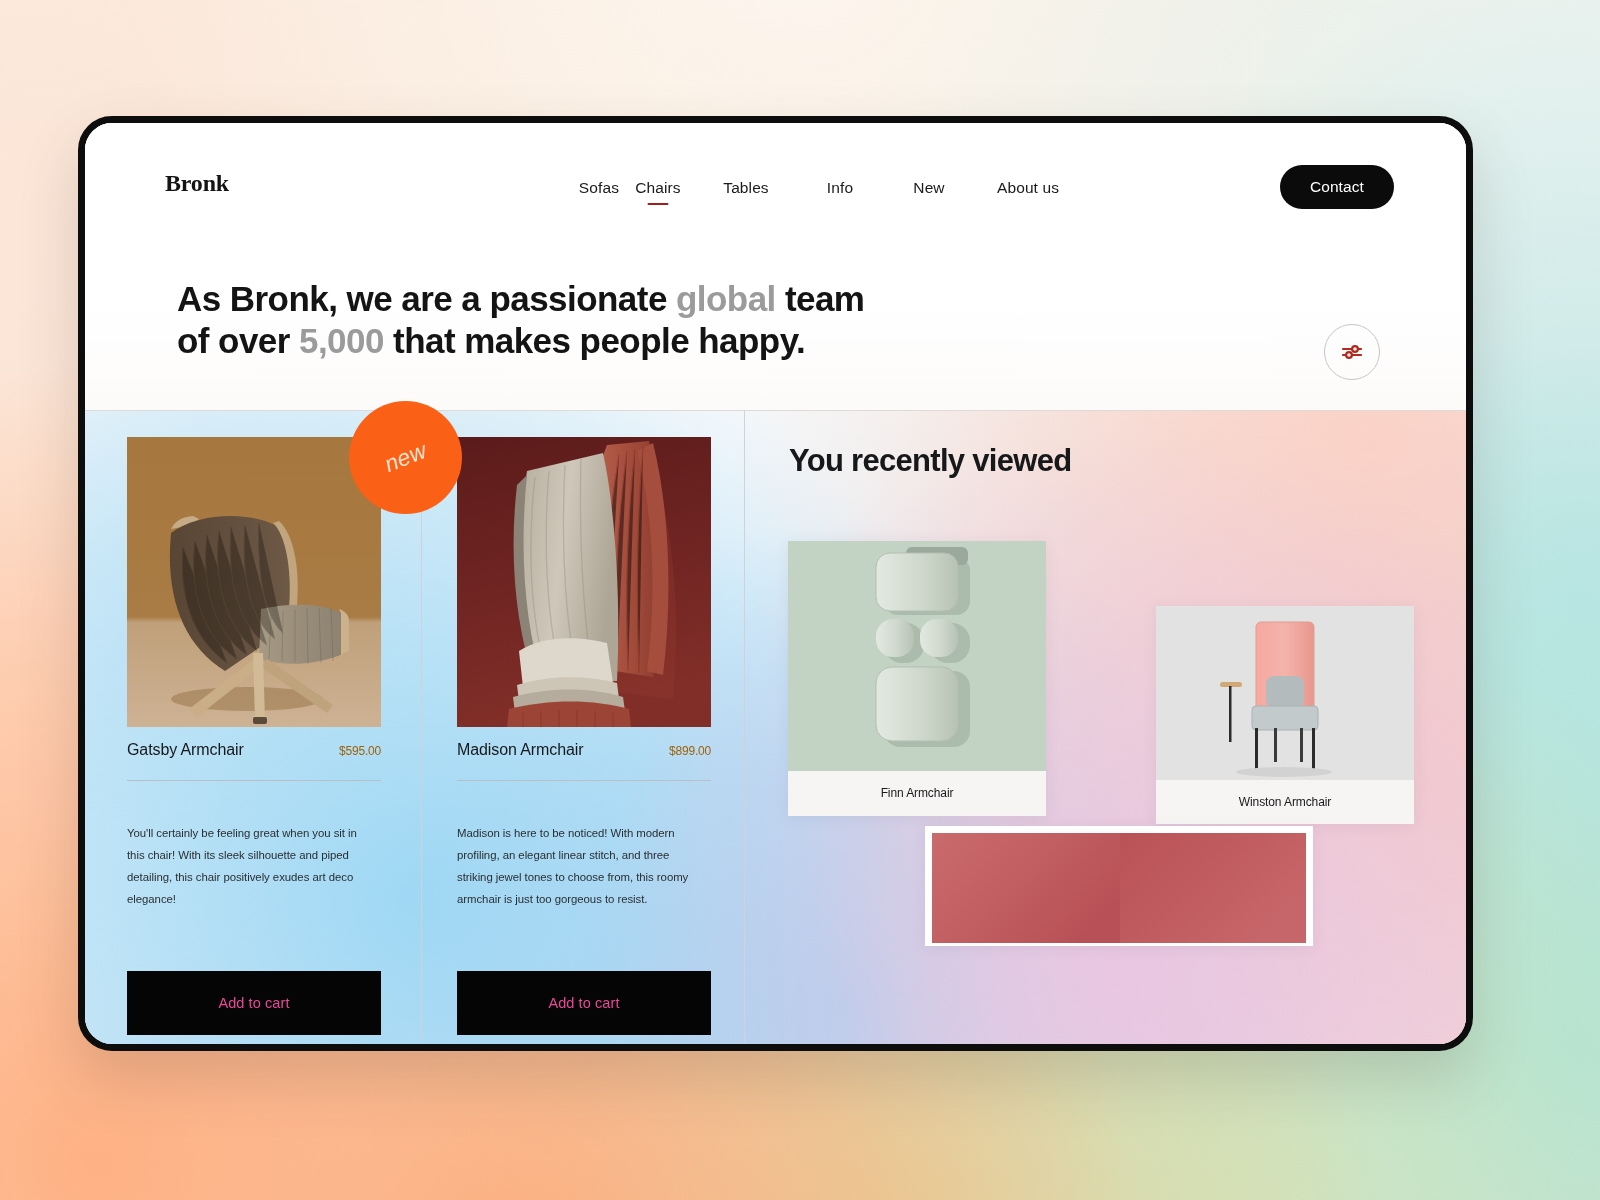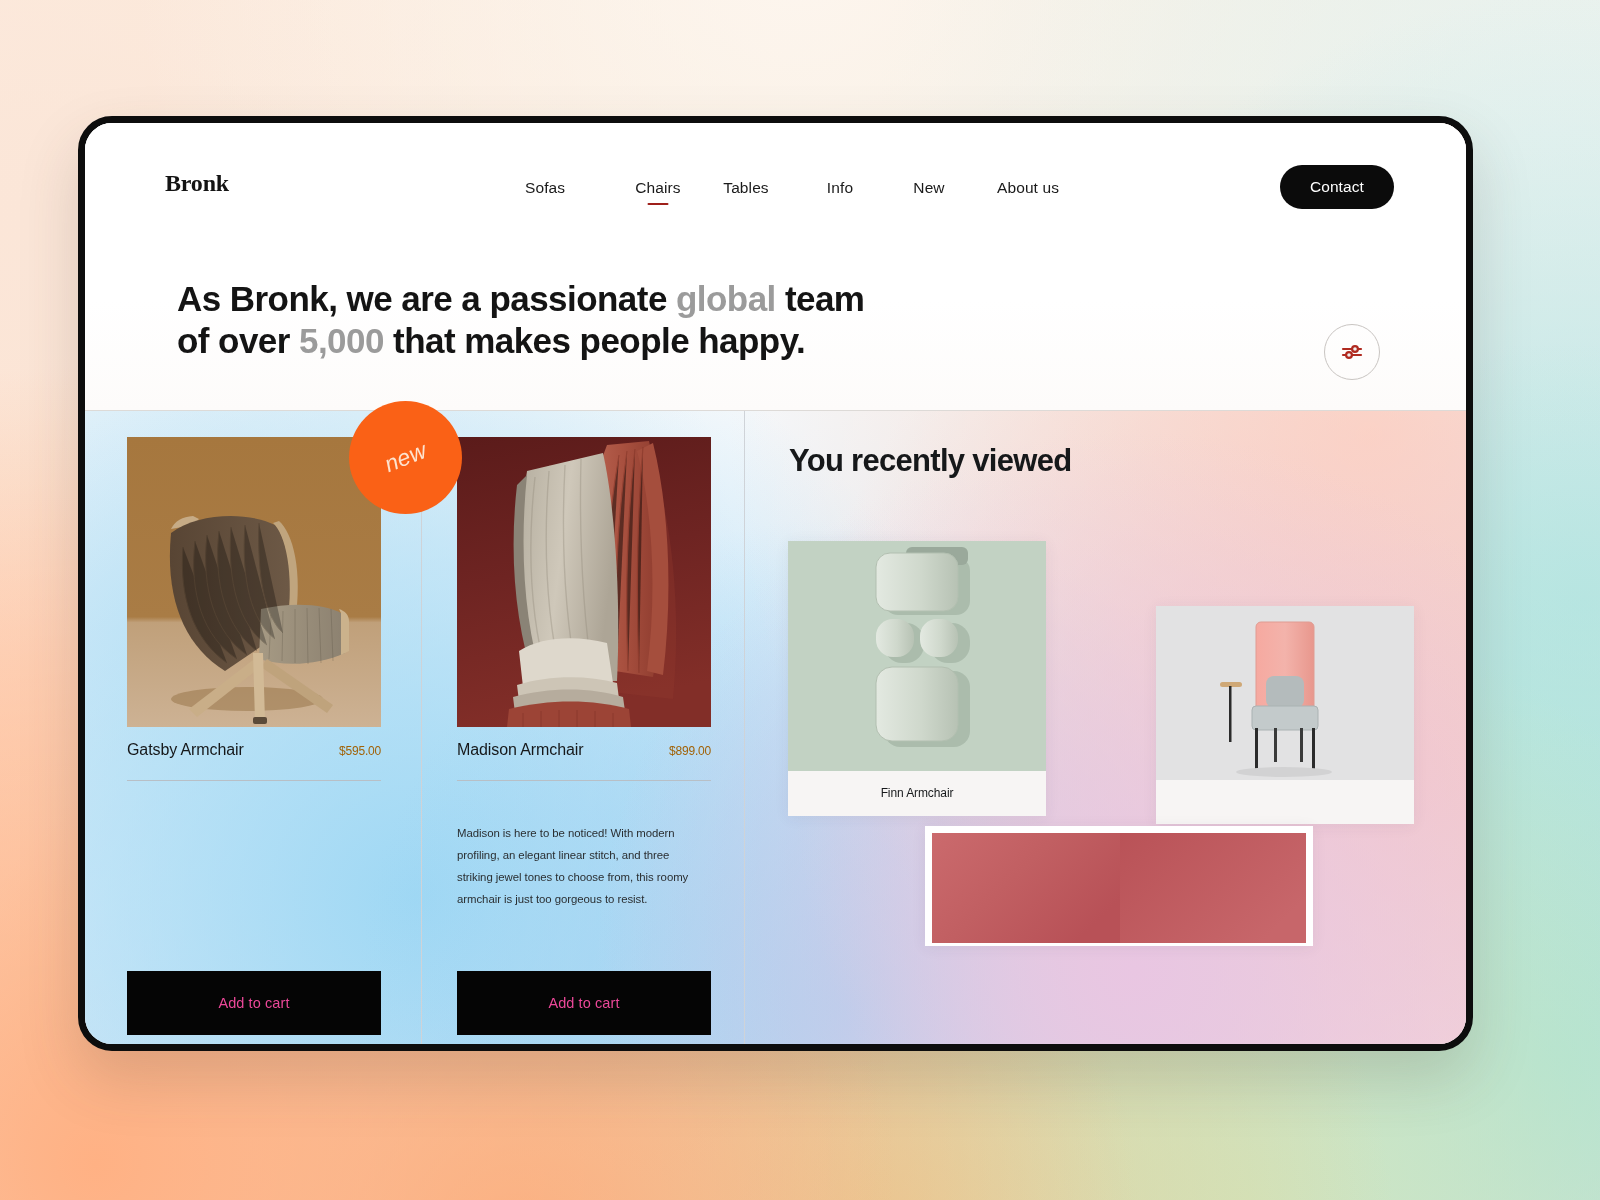--- a/index.html
+++ b/index.html
@@ -163,21 +163,21 @@
 <div id="device">
   <div id="screen">
     <div id="screen-bg"></div>
 
     <div id="header">
 
       <div id="nav-bar">
         <div id="logo">Bronk</div>
 
         <div id="nav-links">
-          <div class="nav-link" style="width:94px;text-align:left">Sofas</div>
+          <div class="nav-link" style="width:94px;text-align:right">Sofas</div>
           <div class="nav-link active" style="width:78px;text-align:center">Chairs</div>
           <div class="nav-link" style="width:98px;text-align:center">Tables</div>
           <div class="nav-link" style="width:90px;text-align:center">Info</div>
           <div class="nav-link" style="width:88px;text-align:center">New</div>
           <div class="nav-link" style="width:110px;text-align:center">About us</div>
         </div>
 
         <button id="contact-btn">Contact</button>
       </div>
 
@@ -253,20 +253,21 @@
 
         <div id="new-badge">
           <span>new</span>
         </div>
 
         <div class="prow">
           <span class="pname">Gatsby Armchair</span>
           <span class="pprice">$595.00</span>
         </div>
         <div class="pdiv"></div>
+        <div class="pdesc">You'll certainly be feeling great when you sit in this chair!  With its sleek silhouette and piped detailing, this chair positively exudes art deco elegance!</div>
         <button class="addcart">Add to cart</button>
       </div>
 
       <div class="pcard" id="pcard-2">
         <div class="pimg">
           <svg width="254" height="290" viewBox="0 0 254 290">
             <defs>
               <linearGradient id="mbg" x1="0" y1="0" x2="0.2" y2="1">
                 <stop offset="0" stop-color="#5b1b1a"></stop>
                   <stop offset=".5" stop-color="#6e2422"></stop>
@@ -375,20 +376,21 @@
               <rect x="96" y="100" width="66" height="24" rx="4" fill="none" stroke="#aab2b3" stroke-width="1"></rect>
               <rect x="64" y="76" width="22" height="5" rx="2.5" fill="#cfa876"></rect>
               <rect x="73" y="80" width="2.5" height="56" fill="#2b2b2b"></rect>
               <rect x="99" y="122" width="3" height="42" fill="#2b2b2b"></rect>
               <rect x="156" y="122" width="3" height="42" fill="#2b2b2b"></rect>
               <rect x="118" y="122" width="3" height="34" fill="#3a3a3a"></rect>
               <rect x="144" y="122" width="3" height="34" fill="#3a3a3a"></rect>
               <ellipse cx="128" cy="166" rx="48" ry="5" fill="#d2d2d3"></ellipse>
             </svg>
           </div>
+          <div class="rlabel" style="height:44px;line-height:44px">Winston Armchair</div>
         </div>
 
         <div class="rcard" id="rcard-partial">
           <div class="rimg" style="position:relative;height:110px">
             <svg width="374" height="110" viewBox="0 0 374 110">
               <defs>
                 <linearGradient id="rp1" x1="0" y1="0" x2="1" y2="0.6">
                   <stop offset="0" stop-color="#cb6a6d"></stop>
                     <stop offset=".5" stop-color="#c15f62"></stop>
                   <stop offset="1" stop-color="#b85157"></stop>

